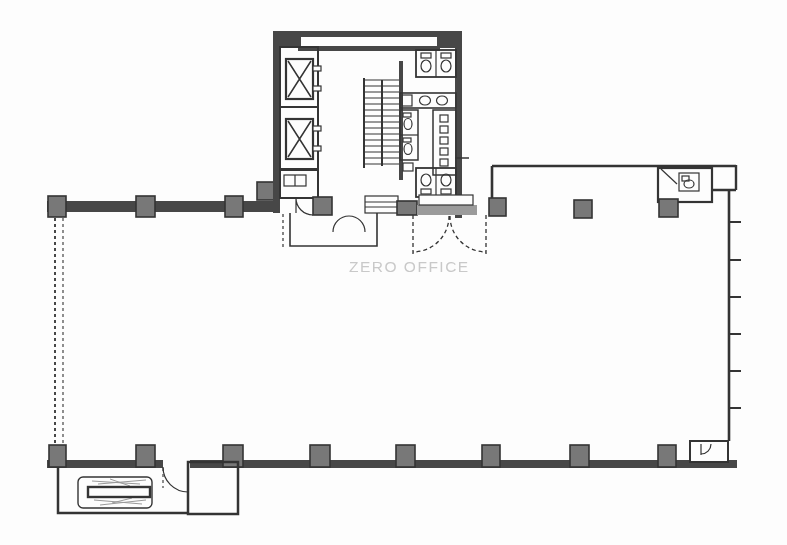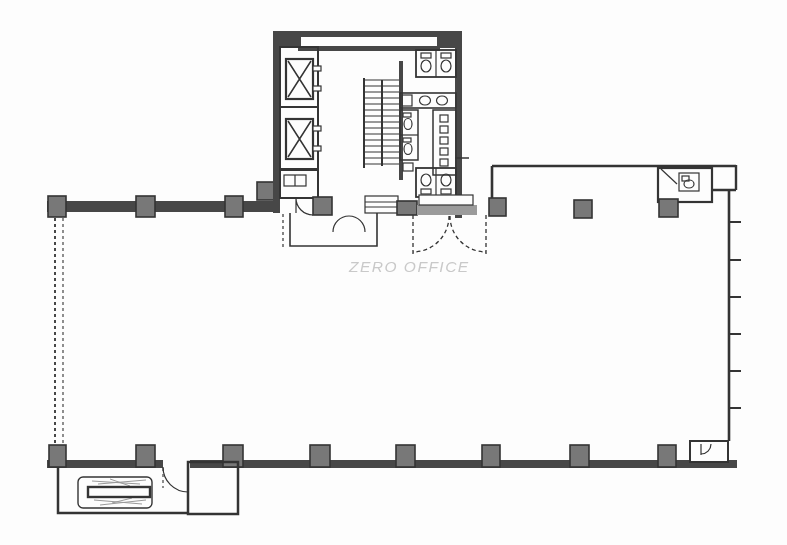--- a/index.html
+++ b/index.html
@@ -6,21 +6,21 @@
     --background:#fdfdfd;
     --line:#343434;
     --wall-dark:#474747;
     --wall-medium:#9b9b9b;
     --column-fill:#787878;
     --hatch:#9a9a9a;
     --watermark:#c9c9c9;
   }
   html,body{margin:0;padding:0;background:var(--background);}
   .page{position:relative;width:757px;height:545px;background:var(--background);
-        font-family:"Liberation Sans",sans-serif;overflow:hidden;font-style:italic;}
+        font-family:"Liberation Sans",sans-serif;overflow:hidden;}
   svg{position:absolute;left:0;top:0;}
   .wd{fill:var(--wall-dark);stroke:none;}
   .wm2{fill:var(--wall-medium);stroke:none;}
   .col{fill:var(--column-fill);stroke:var(--line);stroke-width:1.6;}
   .ln{stroke:var(--line);fill:none;}
   .glyph{stroke:var(--line);fill:none;stroke-width:1.2;}
   .dash{stroke:var(--line);fill:none;stroke-dasharray:4 3;}
   .dash2{stroke:var(--line);fill:none;stroke-dasharray:3 3;}
   .hatch{stroke:var(--hatch);fill:none;stroke-width:1;}
   .whitefill{fill:var(--background);}

